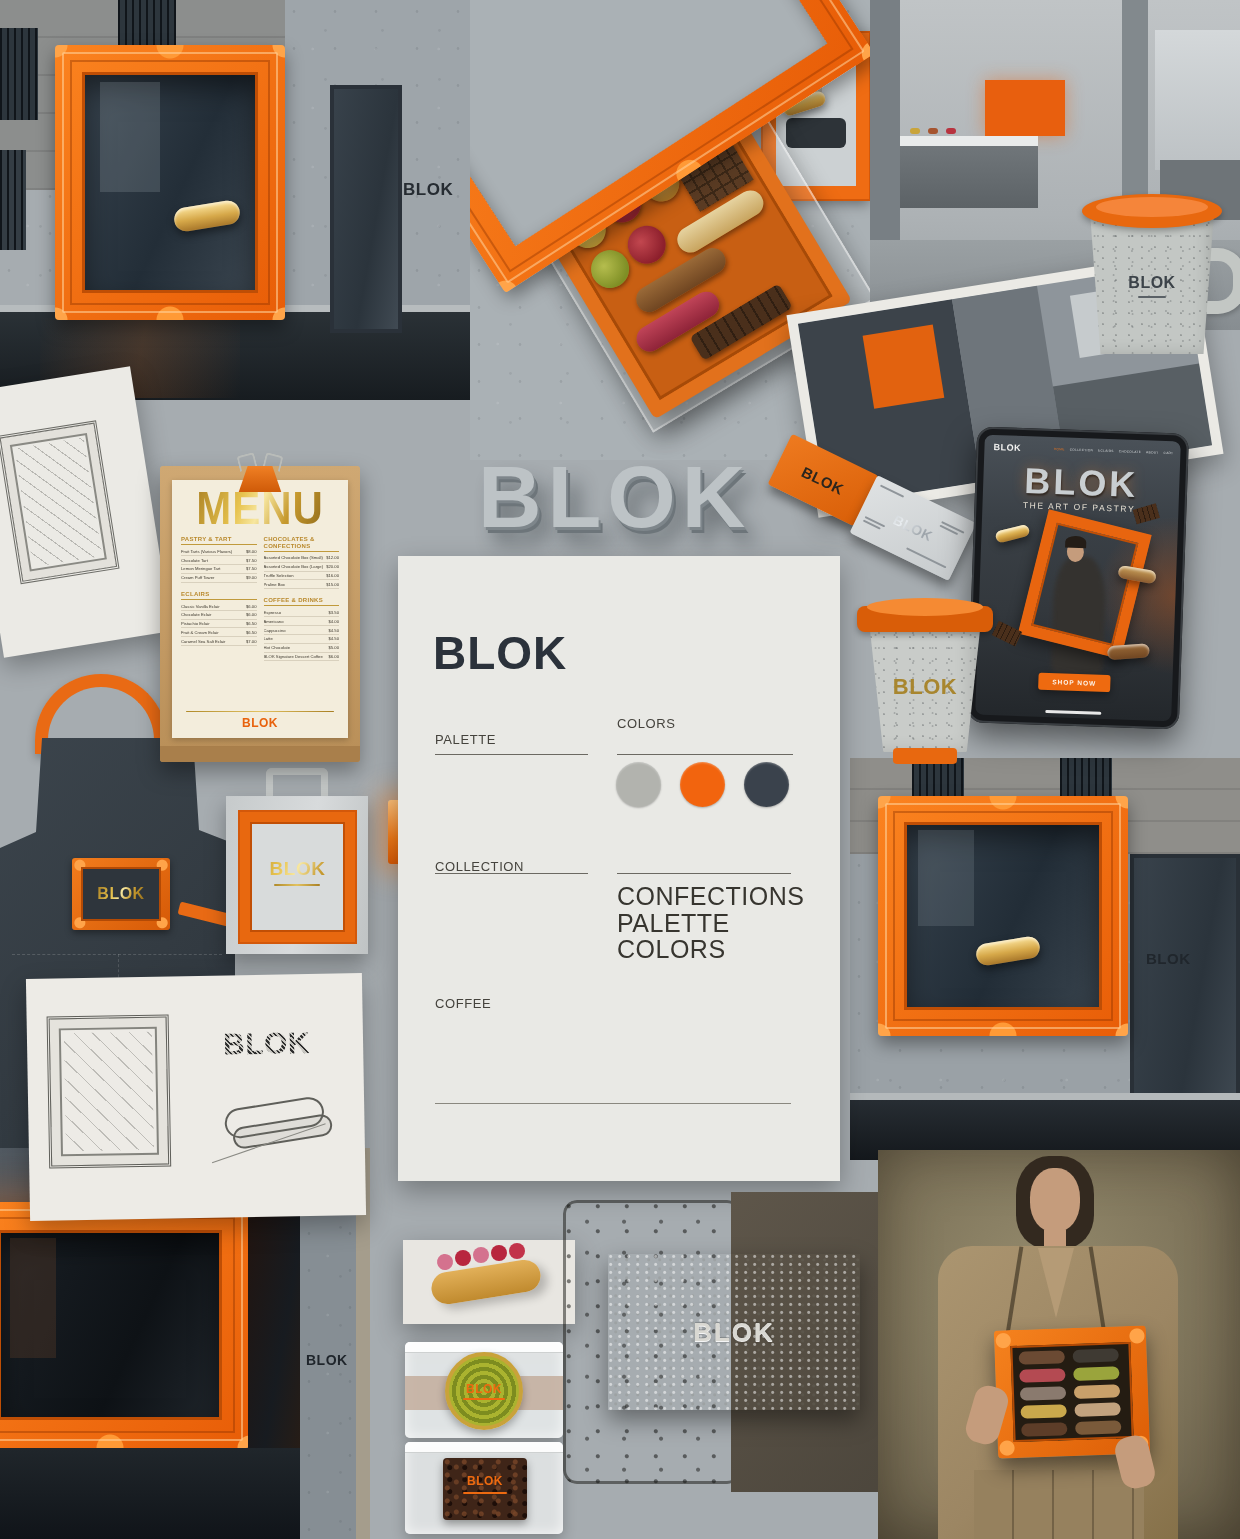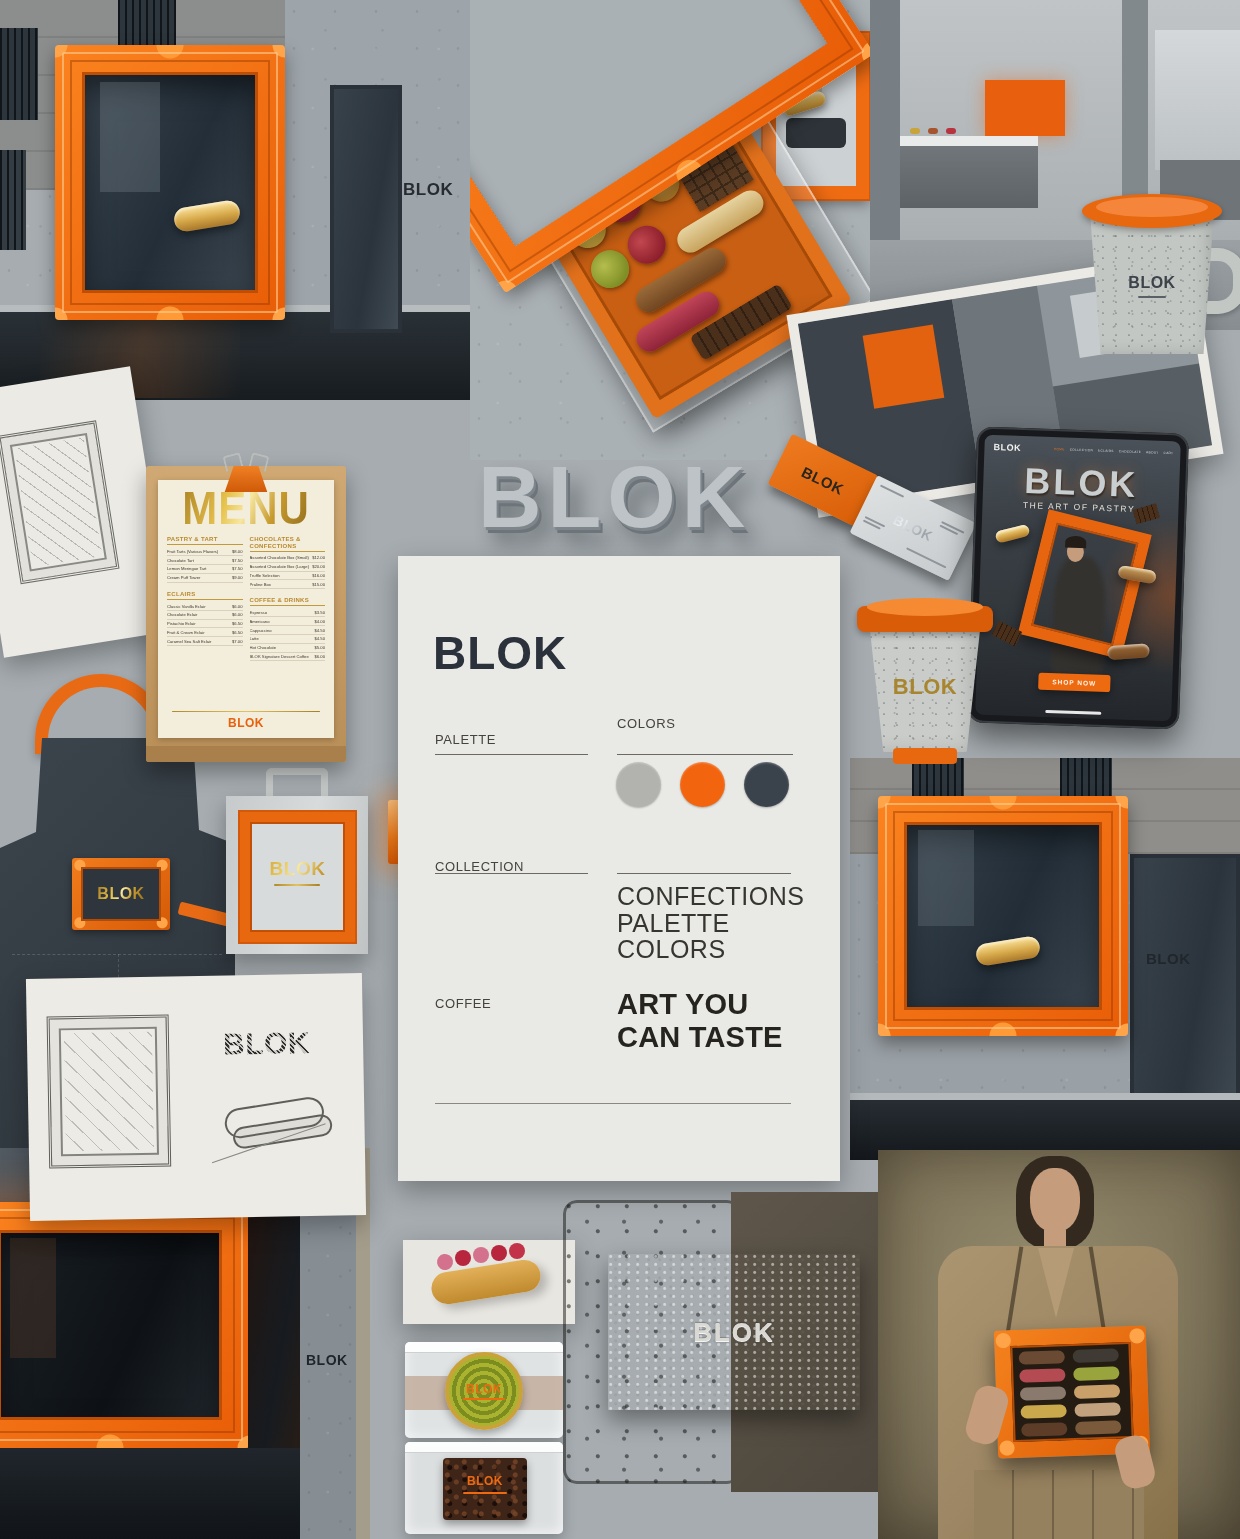--- a/index.html
+++ b/index.html
@@ -141,21 +141,21 @@
   </div>
 
   <span class="abs blok" style="left:478px;top:446px;font-size:88px;letter-spacing:6px;color:#bdc3c6;text-shadow:2px 3px 0 #7e868b,4px 6px 0 #6d757a,12px 16px 20px rgba(25,30,35,.45);z-index:2;">BLOK</span>
 
   <div class="abs paper" style="left:-18px;top:378px;width:170px;height:268px;transform:rotate(-9deg);">
     <div class="abs" style="left:28px;top:48px;width:100px;height:150px;border:3px double #6b6b66;box-shadow:inset 0 0 0 8px #e3e1db, inset 0 0 0 10px #8a8a84;">
       <div class="abs" style="inset:12px;background:repeating-linear-gradient(45deg,transparent 0 10px,rgba(90,90,85,.35) 10px 11px);"></div>
     </div>
   </div>
 
-  <div class="abs" style="left:146px;top:458px;width:204px;height:312px;z-index:3;">
+  <div class="abs" style="left:160px;top:458px;width:204px;height:312px;z-index:3;">
     <div class="abs" style="left:0;top:8px;width:200px;height:296px;background:linear-gradient(180deg,#cfa873,#b98f58);border-radius:3px;box-shadow:0 10px 22px rgba(0,0,0,.35);"></div>
     <div class="abs" style="left:0;top:288px;width:200px;height:16px;background:#a97f4b;border-radius:0 0 3px 3px;"></div>
     <div class="abs" style="left:12px;top:22px;width:176px;height:258px;background:#f3eddc;box-shadow:0 2px 6px rgba(0,0,0,.22);">
       <div style="text-align:center;padding-top:4px;">
         <span class="gold-text" style="font-size:42px;font-weight:700;letter-spacing:1px;display:inline-block;transform:scaleY(1.12);">MENU</span>
       </div>
       <div style="display:flex;gap:7px;padding:4px 9px 0 9px;">
         <div style="flex:1;min-width:0;">
           <div class="msec">
             <div class="mhead">PASTRY &amp; TART</div>
@@ -324,24 +324,20 @@
     <div class="swatch" style="left: 346px; top: 206px; background: rgb(58, 66, 76);"></div>
     <span class="bs-label" style="left:37px;top:303px;">COLLECTION</span>
     <div class="bs-rule" style="left:37px;top:317px;width:153px;"></div>
     <div class="bs-rule" style="left:219px;top:317px;width:174px;"></div>
     <div class="abs alpha" style="left:219px;top:327px;">
       <div>CONFECTIONS</div>
       <div>PALETTE</div>
       <div>COLORS</div>
     </div>
     <span class="bs-label" style="left:37px;top:440px;">COFFEE</span>
-    <div class="abs slogan" style="left:219px;top:432px;">
-      <div>ART YOU</div>
-      <div>CAN TASTE</div>
-    </div>
     <div class="bs-rule" style="left:37px;top:547px;width:356px;background:#8a887f;"></div>
   </div>
 
   <div class="abs" style="left:0;top:672px;width:235px;height:496px;z-index:1;">
     <div class="abs" style="left:35px;top:2px;width:132px;height:80px;border:13px solid #e96a14;border-bottom:none;border-radius:66px 66px 0 0;box-shadow:0 4px 8px rgba(0,0,0,.25);"></div>
     <div class="abs" style="left:0;top:0;width:235px;height:496px;background:linear-gradient(135deg,#3d464e,#333b42 60%,#2c343b);clip-path:polygon(42px 66px,193px 66px,199px 158px,235px 172px,235px 496px,0 496px,0 176px,36px 160px);box-shadow:0 12px 26px rgba(0,0,0,.35);"></div>
     <div class="abs" style="left:178px;top:238px;width:72px;height:13px;background:#e96a14;transform:rotate(14deg);border-radius:3px;"></div>
     <div class="abs" style="left:12px;top:282px;width:210px;height:0;border-top:1.5px dashed rgba(255,255,255,.16);"></div>
     <div class="abs" style="left:118px;top:282px;width:0;height:120px;border-left:1.5px dashed rgba(255,255,255,.14);"></div>
     <div class="abs" style="left:72px;top:186px;width:98px;height:72px;background:radial-gradient(circle at 8% 10%,#ffa449 5px,transparent 6px),radial-gradient(circle at 92% 10%,#ffa449 5px,transparent 6px),radial-gradient(circle at 8% 90%,#ffa449 5px,transparent 6px),radial-gradient(circle at 92% 90%,#ffa449 5px,transparent 6px),linear-gradient(135deg,#f27c1c,#d65a07);border-radius:3px;box-shadow:0 3px 7px rgba(0,0,0,.4);">

